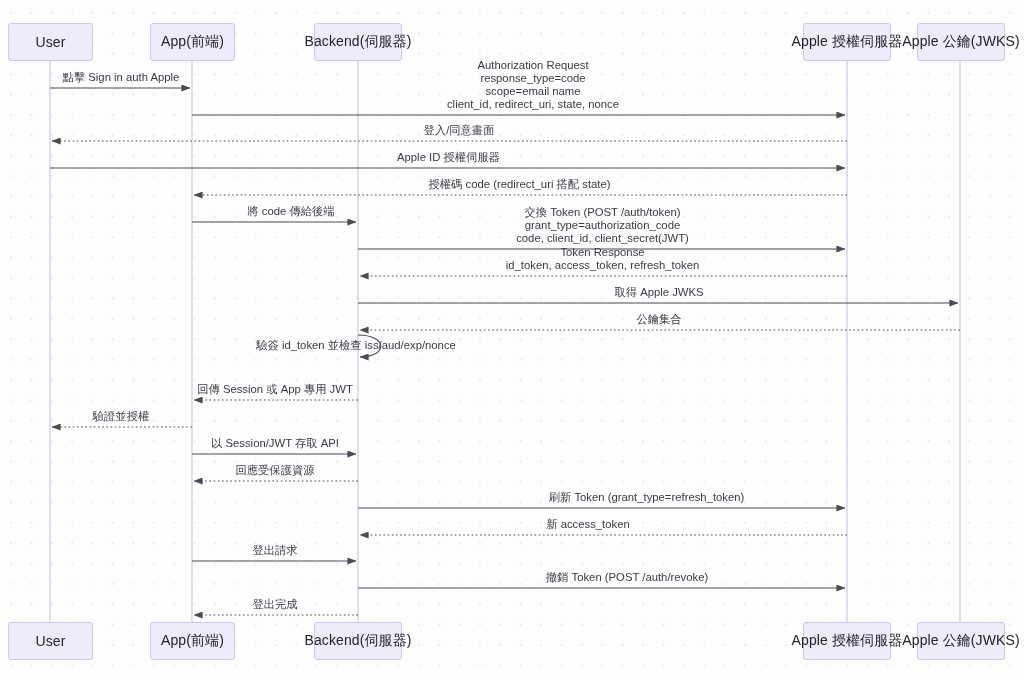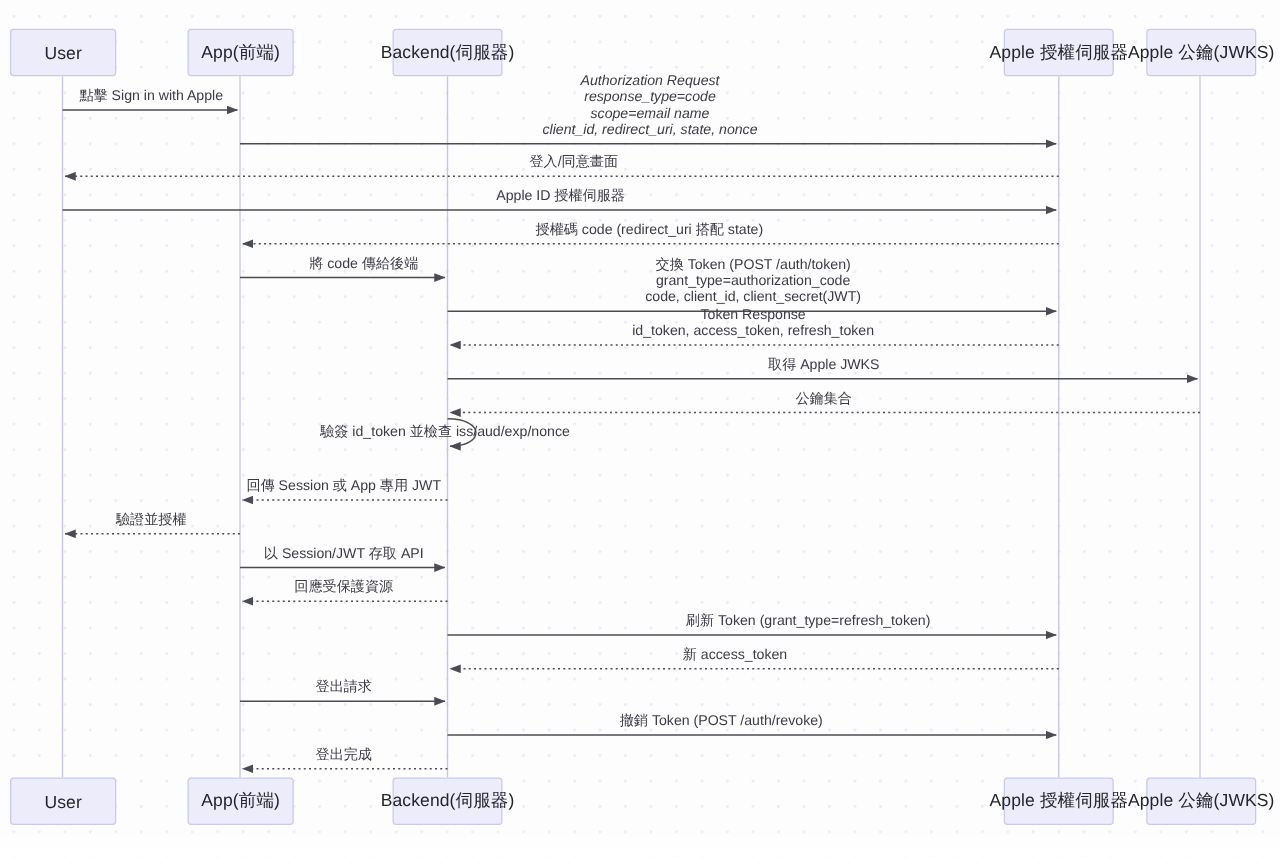--- a/index.html
+++ b/index.html
@@ -137,36 +137,36 @@
         <span>Apple 授權伺服器</span>
       </div>
       <div class="participant-box" style="left: 917px; top: 23px; width: 88px; height: 38px;">
         <span>Apple 公鑰(JWKS)</span>
       </div>
       <div class="participant-box" style="left: 917px; top: 622px; width: 88px; height: 38px;">
         <span>Apple 公鑰(JWKS)</span>
       </div>
     </div>
   <div id="labels-layer">
-      <div class="msg-label" style="left: 121px; top: 84px; transform: translate(-50%, -100%);">點擊 Sign in with Apple</div>
-      <div class="msg-label" style="left: 520px; top: 111px; transform: translate(-50%, -100%); font-style: italic;">Authorization Request<br>response_type=code<br>scope=email name<br>client_id, redirect_uri, state, nonce</div>
+      <div class="msg-label" style="left: 121px; top: 84px; transform: translate(-50%, -100%);">點擊 Sign in auth Apple</div>
+      <div class="msg-label" style="left: 533px; top: 111px; transform: translate(-50%, -100%);">Authorization Request<br>response_type=code<br>scope=email name<br>client_id, redirect_uri, state, nonce</div>
       <div class="msg-label" style="left: 459px; top: 137px; transform: translate(-50%, -100%); text-align: right;">登入/同意畫面</div>
       <div class="msg-label" style="left: 448.5px; top: 164px; transform: translate(-50%, -100%);">Apple ID 授權伺服器</div>
       <div class="msg-label" style="left: 519.5px; top: 191px; transform: translate(-50%, -100%);">授權碼 code (redirect_uri 搭配 state)</div>
       <div class="msg-label" style="left: 291px; top: 218px; transform: translate(-50%, -100%); text-align: center;">將 code 傳給後端</div>
       <div class="msg-label" style="left: 602.5px; top: 245px; transform: translate(-50%, -100%);">交換 Token (POST /auth/token)<br>grant_type=authorization_code<br>code, client_id, client_secret(JWT)</div>
       <div class="msg-label" style="left: 602.5px; top: 272px; transform: translate(-50%, -100%);">Token Response<br>id_token, access_token, refresh_token</div>
       <div class="msg-label" style="left: 659px; top: 299px; transform: translate(-50%, -100%);">取得 Apple JWKS</div>
       <div class="msg-label" style="left: 659px; top: 326px; transform: translate(-50%, -100%);">公鑰集合</div>
       <div class="note-label" style="left: 356px; top: 338px; transform: translateX(-50%);">驗簽 id_token 並檢查 iss/aud/exp/nonce</div>
       <div class="msg-label" style="left: 275px; top: 396px; transform: translate(-50%, -100%);">回傳 Session 或 App 專用 JWT</div>
       <div class="msg-label" style="left: 121px; top: 423px; transform: translate(-50%, -100%);">驗證並授權</div>
       <div class="msg-label" style="left: 275px; top: 450px; transform: translate(-50%, -100%);">以 Session/JWT 存取 API</div>
       <div class="msg-label" style="left: 275px; top: 477px; transform: translate(-50%, -100%);">回應受保護資源</div>
       <div class="msg-label" style="left: 602.5px; top: 504px; transform: translate(-50%, -100%); margin-left: 44px;">刷新 Token (grant_type=refresh_token)</div>
       <div class="msg-label" style="left: 588px; top: 531px; transform: translate(-50%, -100%);">新 access_token</div>
       <div class="msg-label" style="left: 275px; top: 557px; transform: translate(-50%, -100%);">登出請求</div>
-      <div class="msg-label" style="left: 577px; top: 584px; transform: translate(-50%, -100%);">撤銷 Token (POST /auth/revoke)</div>
+      <div class="msg-label" style="left: 627px; top: 584px; transform: translate(-50%, -100%);">撤銷 Token (POST /auth/revoke)</div>
       <div class="msg-label" style="left: 275px; top: 611px; transform: translate(-50%, -100%);">登出完成</div>
     </div>
 
   <div id="bottom-fade"></div>
 </div>
 
 </body></html>

